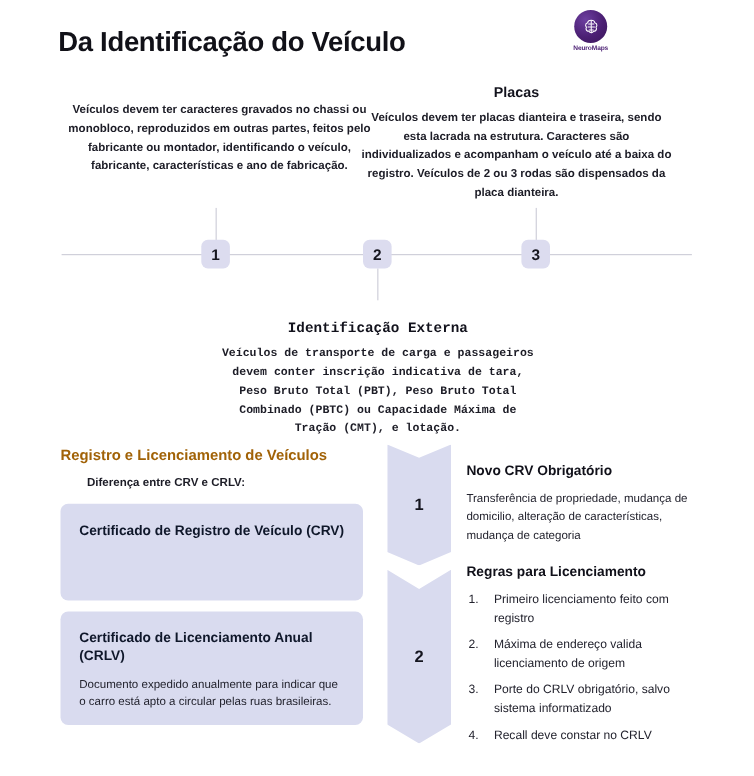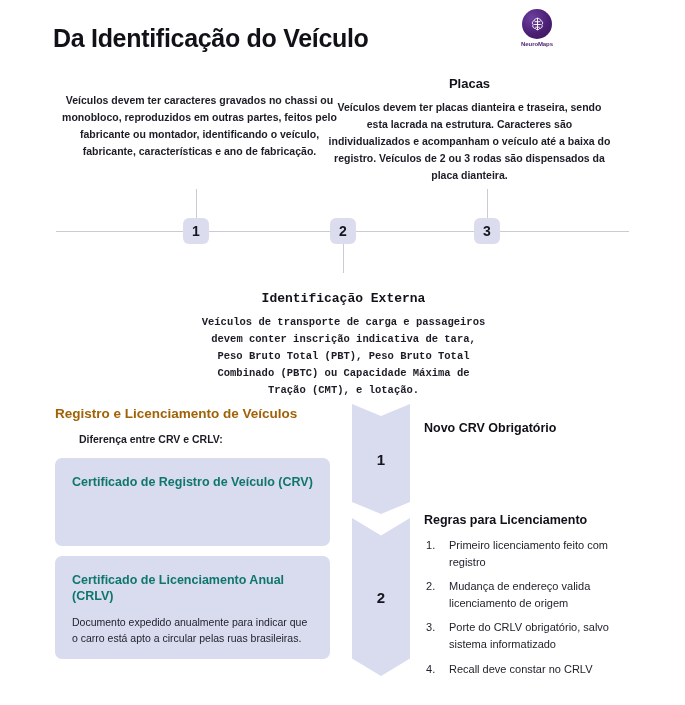--- a/index.html
+++ b/index.html
@@ -146,21 +146,21 @@
     background: #d9dbef;
     border-radius: 7px;
     padding: 16px 17px 17px 17px;
   }
   .info-card.card-crv  { top: 458px; height: 88px; }
   .info-card.card-crlv { top: 556px; height: 103px; }
 
   .info-card .card-title {
     font-size: 12.5px;
     font-weight: 700;
-    color: #0f766e;
+    color: #0f172a;
     line-height: 1.3;
     margin-bottom: 9px;
   }
   .info-card .card-text {
     font-size: 10.5px;
     font-weight: 400;
     line-height: 1.55;
     color: #23232e;
   }
 
@@ -277,25 +277,26 @@
   <div class="info-card card-crlv">
     <div class="card-title">Certificado de Licenciamento Anual (CRLV)</div>
     <div class="card-text">Documento expedido anualmente para indicar que o carro está apto a circular pelas ruas brasileiras.</div>
   </div>
 
   <div class="chevron ch1">1</div>
   <div class="chevron ch2">2</div>
 
   <div class="step-block sb1">
     <div class="step-title">Novo CRV Obrigatório</div>
+    <div class="step-text">Transferência de propriedade, mudança de domicilio, alteração de características, mudança de categoria</div>
   </div>
 
   <div class="step-block sb2">
     <div class="step-title">Regras para Licenciamento</div>
     <ol class="step-list">
       <li>Primeiro licenciamento feito com registro</li>
-      <li>Mudança de endereço valida licenciamento de origem</li>
+      <li>Máxima de endereço valida licenciamento de origem</li>
       <li>Porte do CRLV obrigatório, salvo sistema informatizado</li>
       <li>Recall deve constar no CRLV</li>
     </ol>
   </div>
 
 </div>
 
 </body></html>

